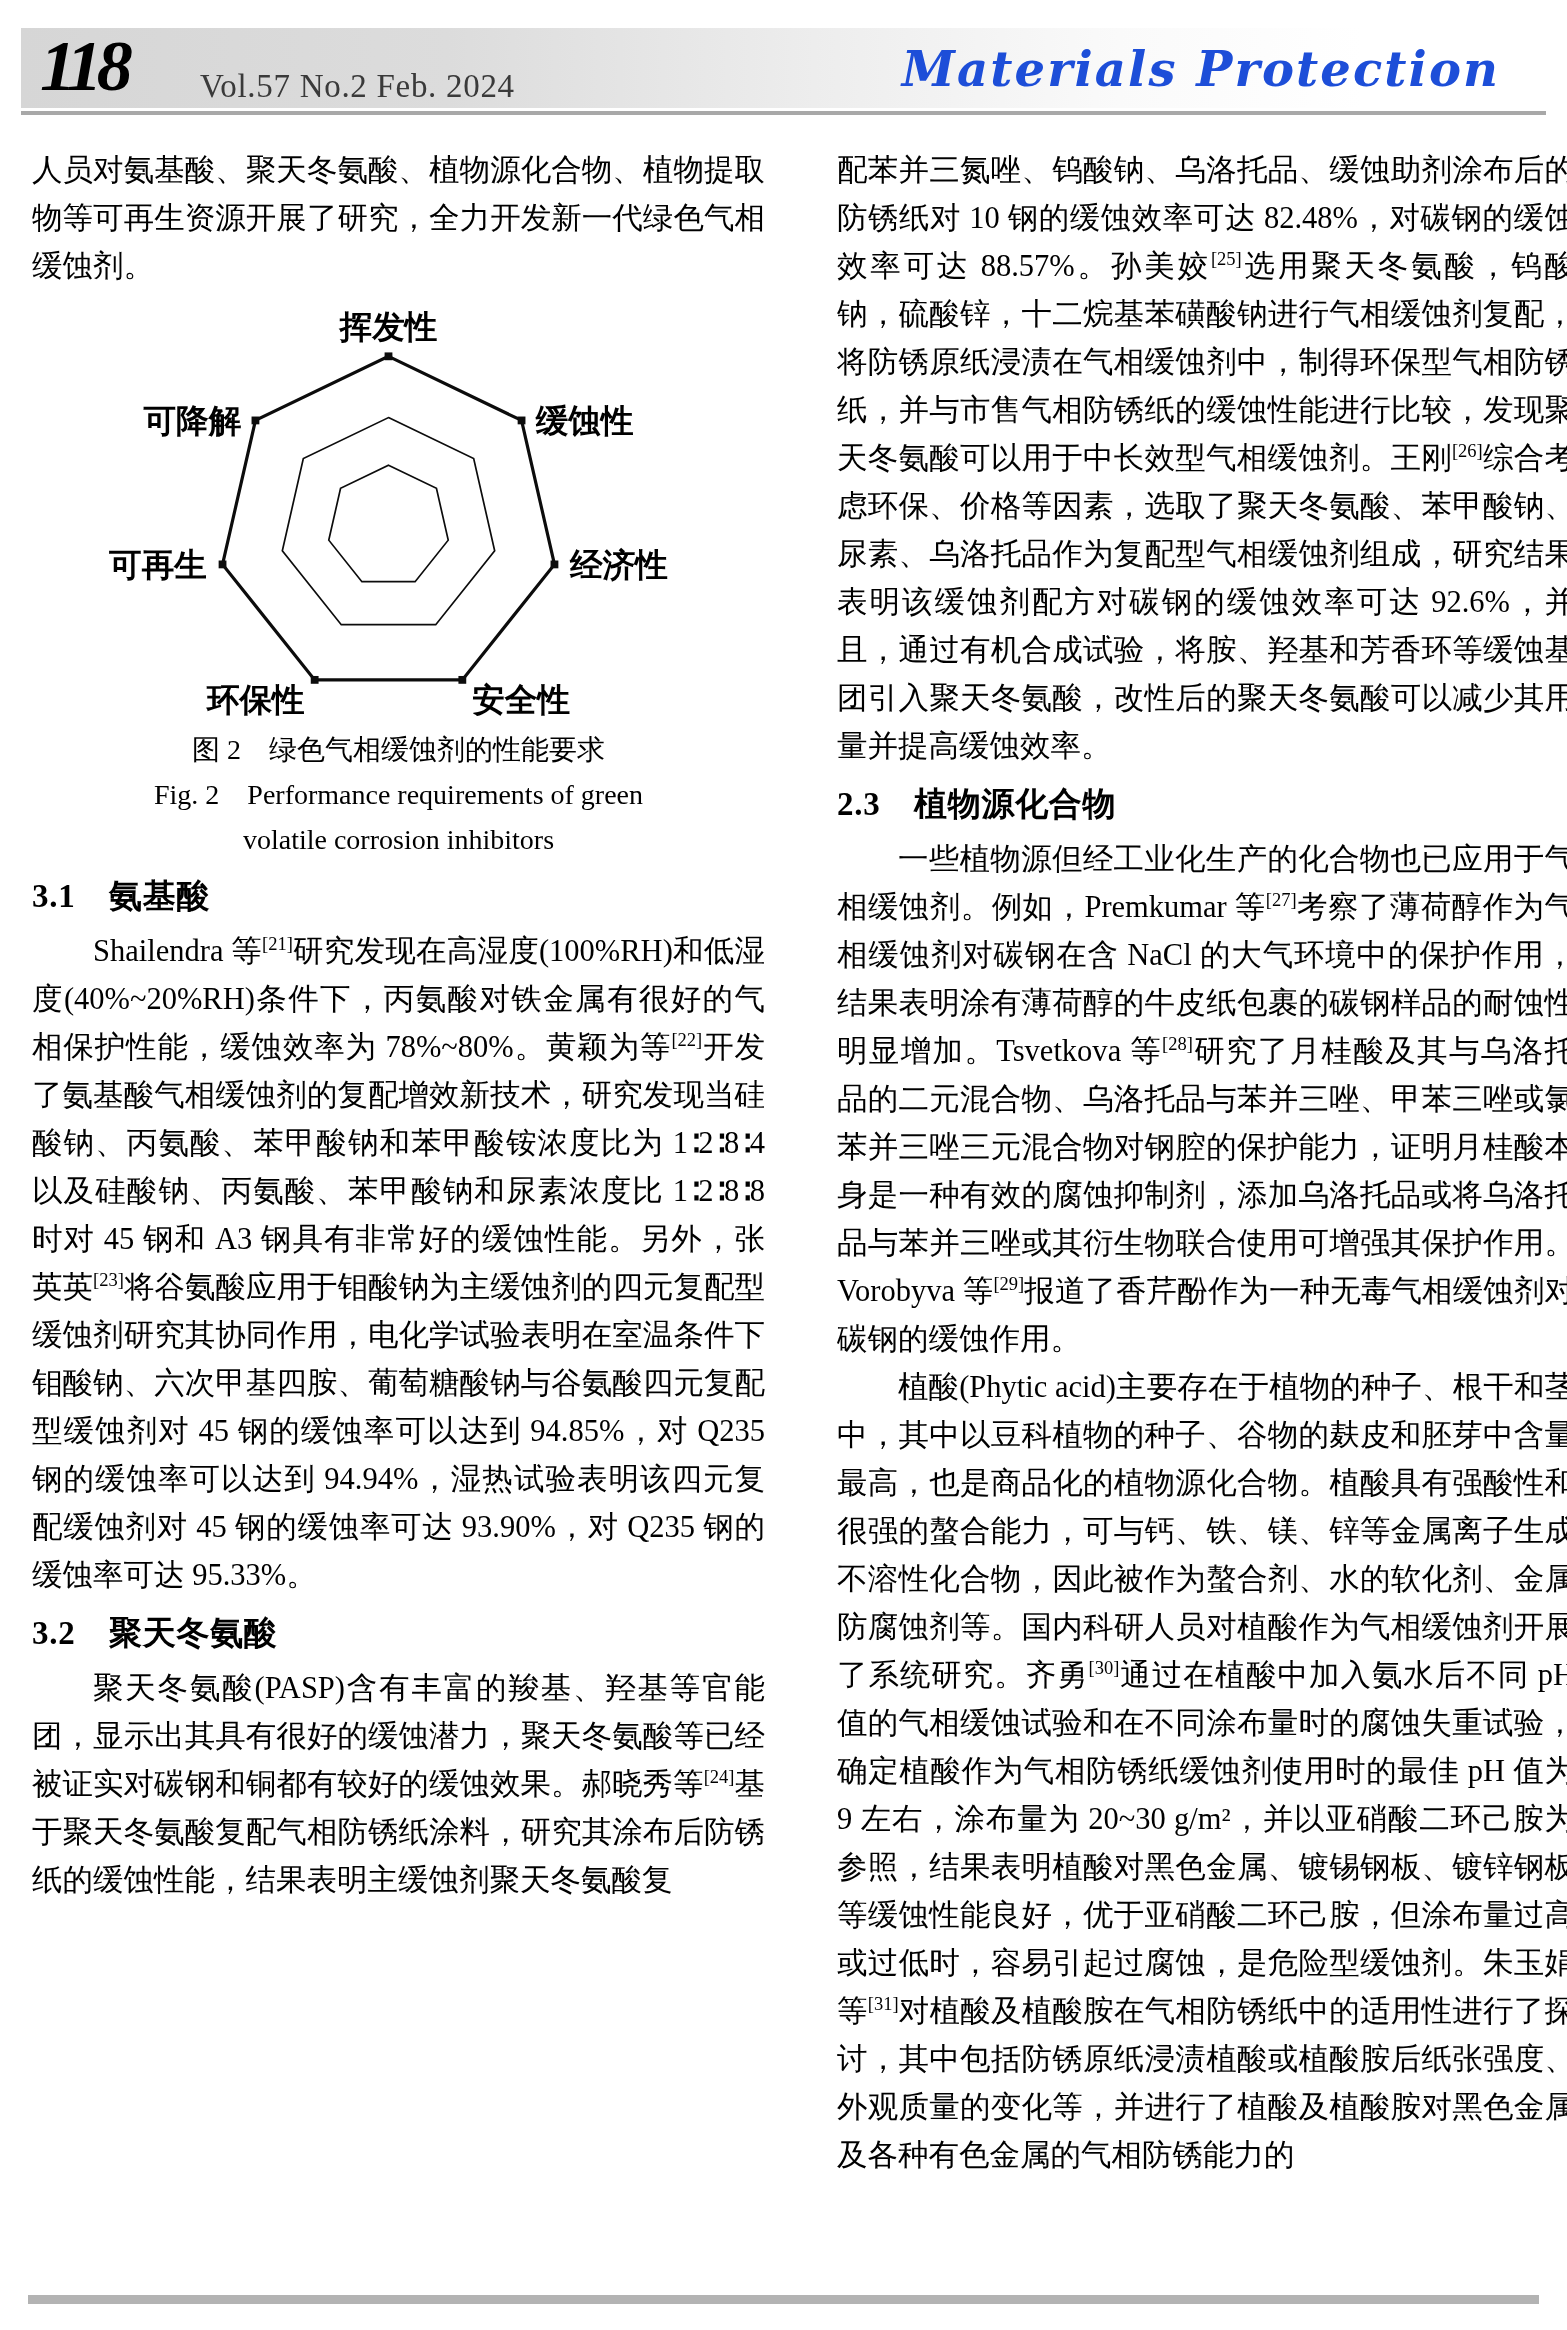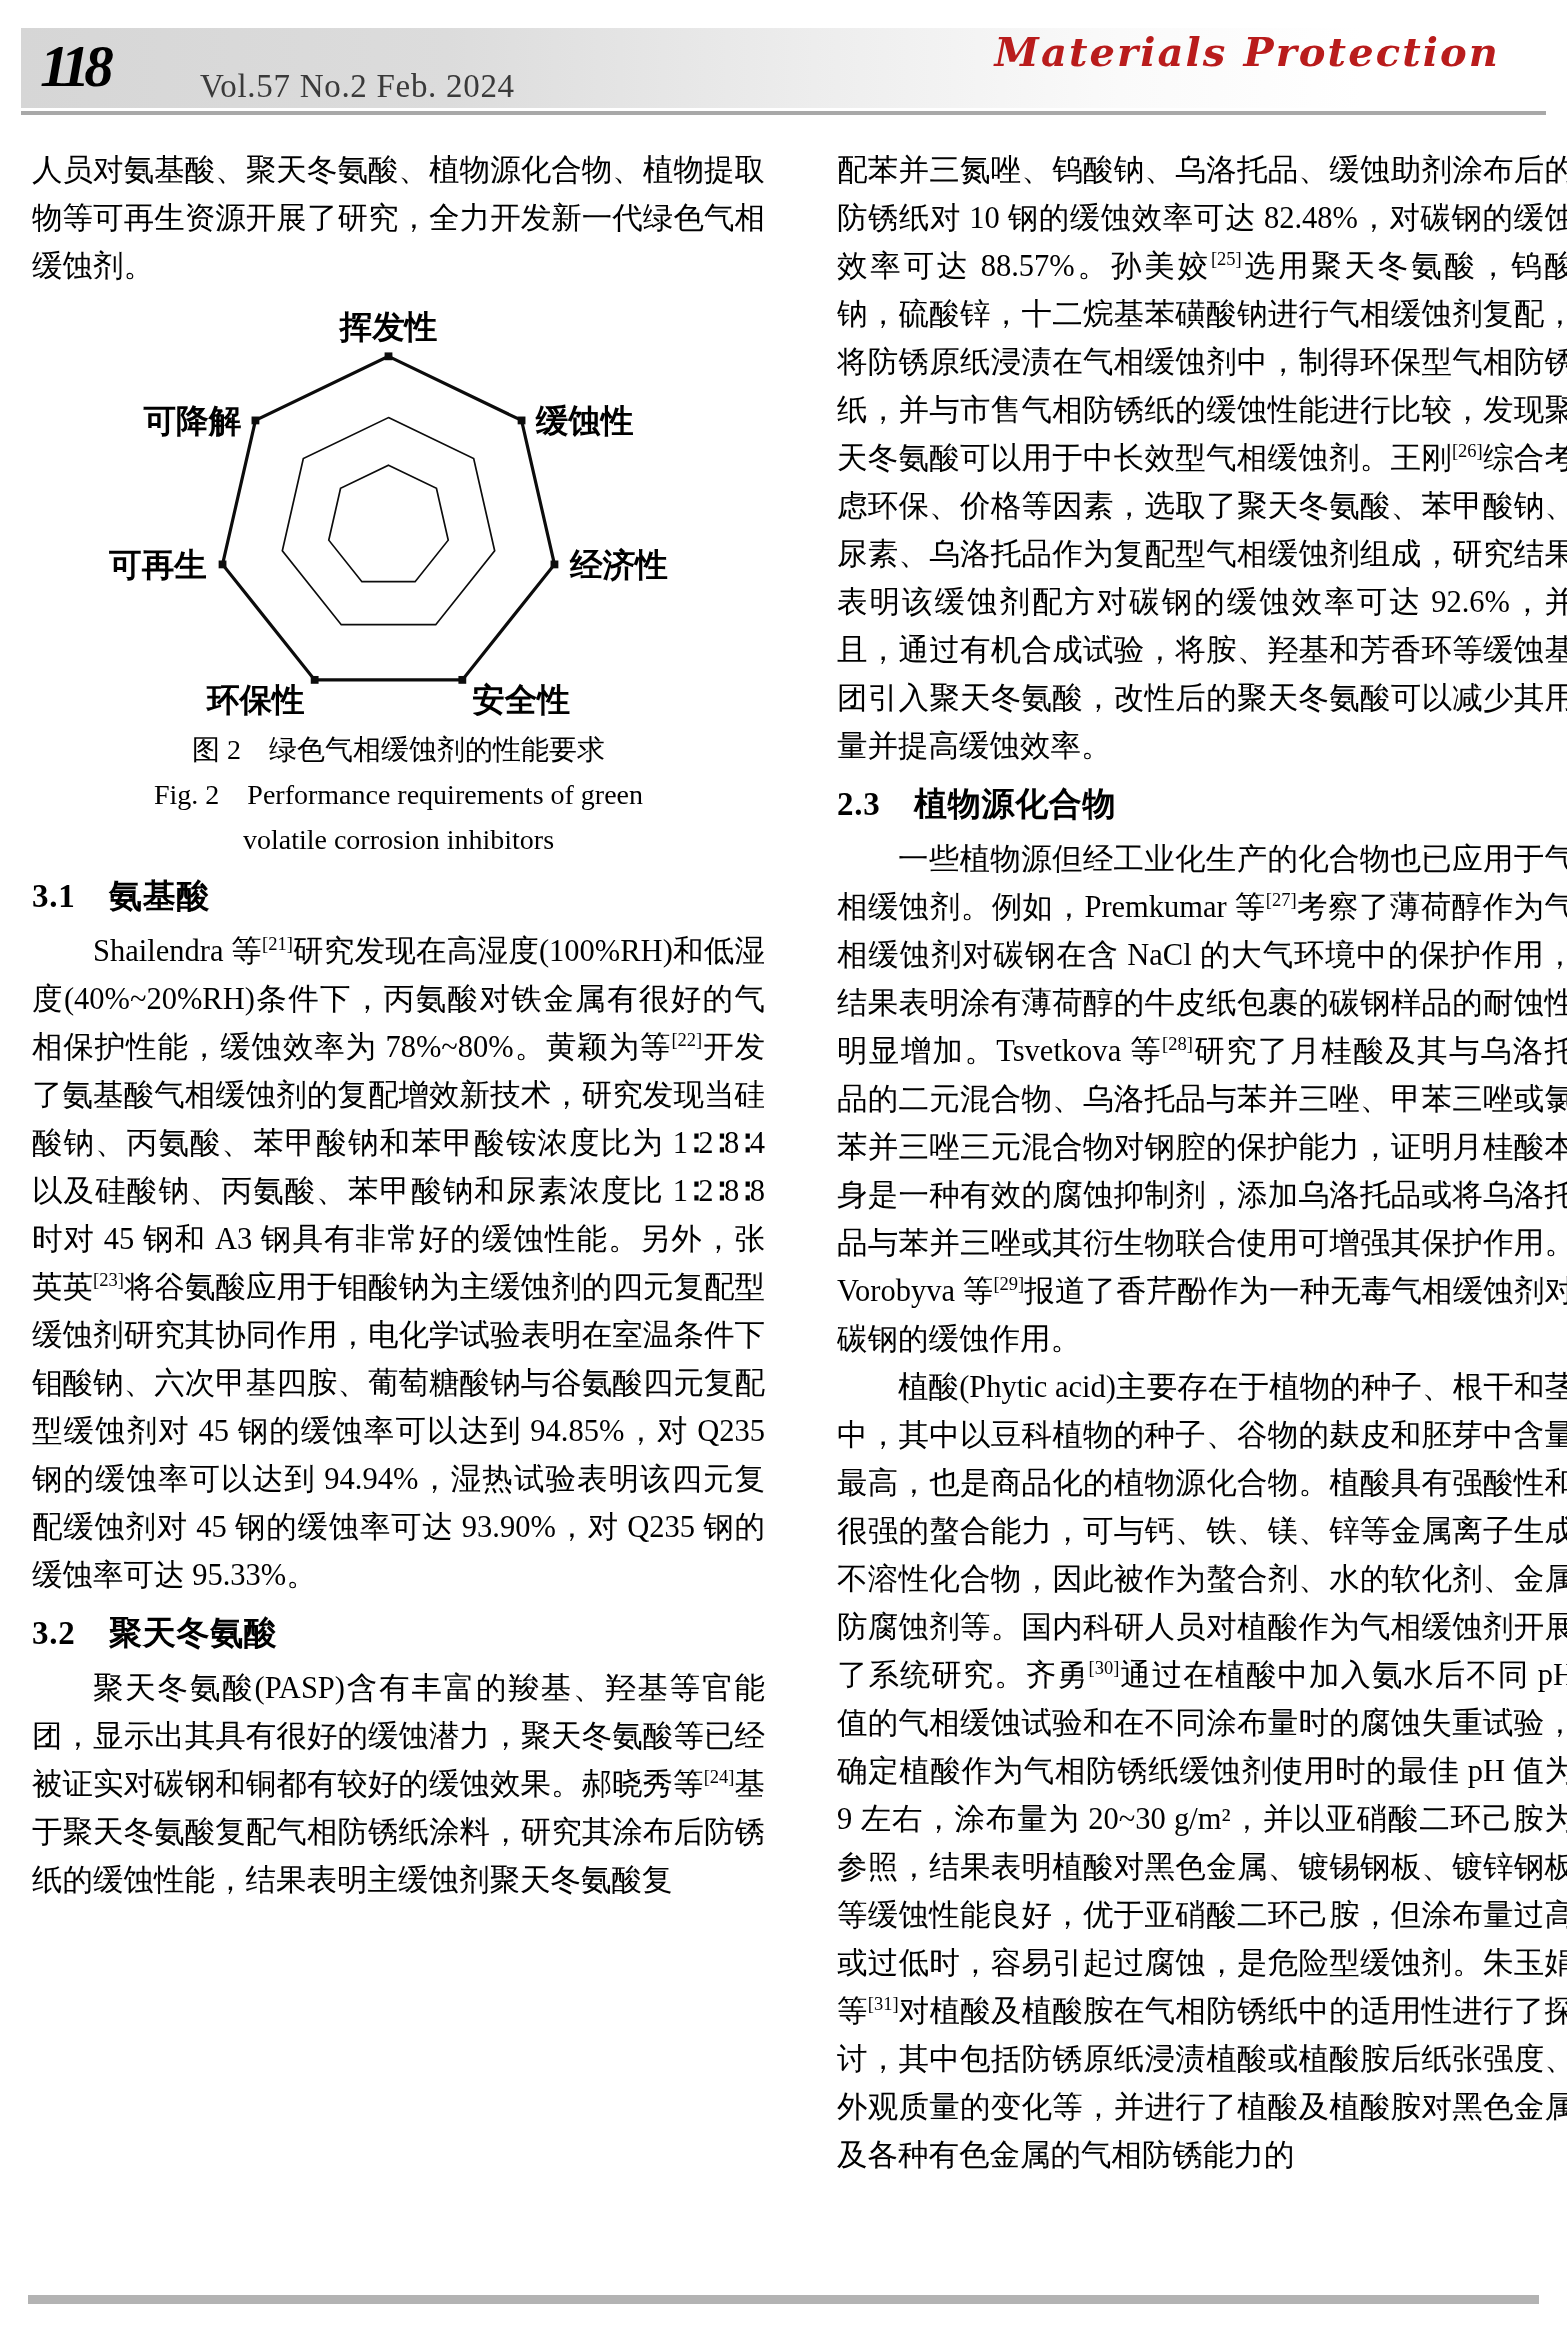--- a/index.html
+++ b/index.html
@@ -8,29 +8,29 @@
     font-family:"Liberation Serif","DejaVu Serif",serif; color:#000;
   }
   .page { position:absolute; inset:0; overflow:hidden; }
 
   
   .header-band {
     position:absolute; left:21px; top:28px; width:1525px; height:80px;
     background:linear-gradient(90deg,#d6d6d6 0%,#dcdcdc 28%,#ededed 52%,#fafafa 72%,#ffffff 88%);
   }
   .page-number {
-    position:absolute; left:40px; top:31px; font-size:59px; line-height:71px;
+    position:absolute; left:40px; top:31px; font-size:72px; line-height:71px;
     font-weight:bold; font-style:italic; letter-spacing:-5.7px;
   }
   .issue-info {
     position:absolute; left:200px; top:68px; font-size:33px; color:#3a3a3a;
     letter-spacing:0.7px;
   }
   .journal-name {
-    position:absolute; right:68px; top:28px; font-size:40px; color:#b91c1c;
+    position:absolute; right:68px; top:41px; font-size:48px; color:#1d4ed8;
     font-style:italic; font-weight:bold; letter-spacing:2.1px;
     font-family:"DejaVu Serif","Liberation Serif",serif;
   }
   .header-rule {
     position:absolute; left:21px; top:111px; width:1525px; height:4.3px; background:#a8a8a8;
   }
 
   
   .footer-bar {
     position:absolute; left:28px; top:2295px; width:1511px; height:9.2px; background:#b3b3b3;

